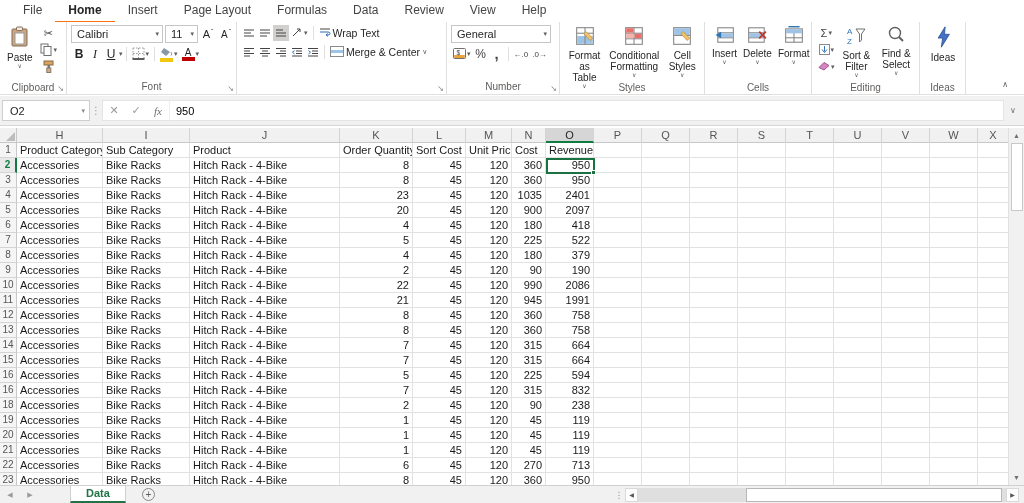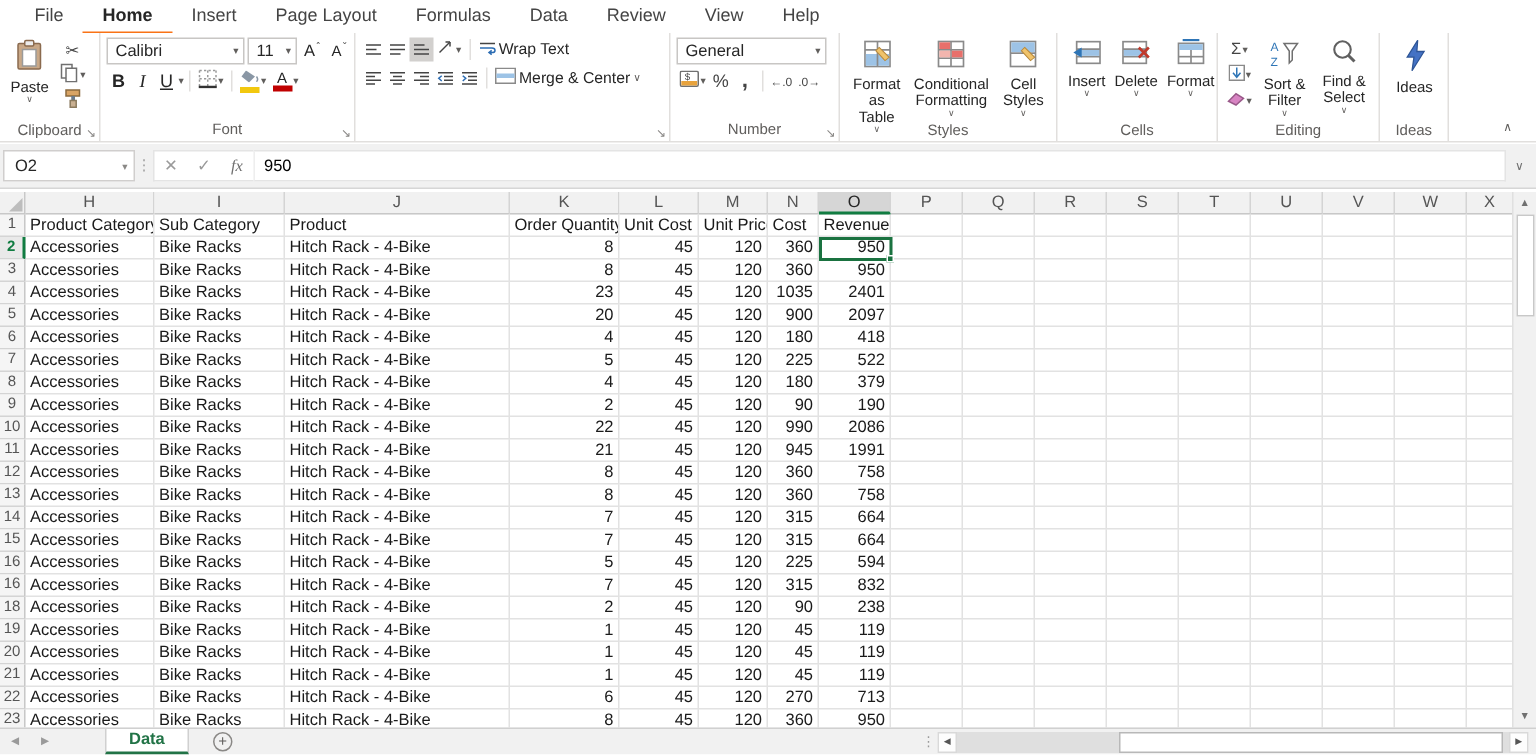--- a/index.html
+++ b/index.html
@@ -505,21 +505,21 @@
       <div class="chdr" style="flex-basis: 48px;">W</div>
       <div class="chdr" style="flex-basis: 31px;">X</div>
     </div>
   <div class="g-rows">
       <div class="g-row">
         <div class="rhdr">1</div>
         <div class="cell" style="flex-basis: 86px;">Product Category</div>
         <div class="cell" style="flex-basis: 87px;">Sub Category</div>
         <div class="cell" style="flex-basis: 150px;">Product</div>
         <div class="cell" style="flex-basis: 73px;">Order Quantity</div>
-        <div class="cell" style="flex-basis: 53px;">Unit Cost</div>
+        <div class="cell" style="flex-basis: 53px;">Sort Cost</div>
         <div class="cell" style="flex-basis: 46px;">Unit Price</div>
         <div class="cell" style="flex-basis: 34px;">Cost</div>
         <div class="cell" style="flex-basis: 48px;">Revenue</div>
         <div class="cell" style="flex-basis: 48px;"></div>
         <div class="cell" style="flex-basis: 48px;"></div>
         <div class="cell" style="flex-basis: 48px;"></div>
         <div class="cell" style="flex-basis: 48px;"></div>
         <div class="cell" style="flex-basis: 48px;"></div>
         <div class="cell" style="flex-basis: 48px;"></div>
         <div class="cell" style="flex-basis: 48px;"></div>

